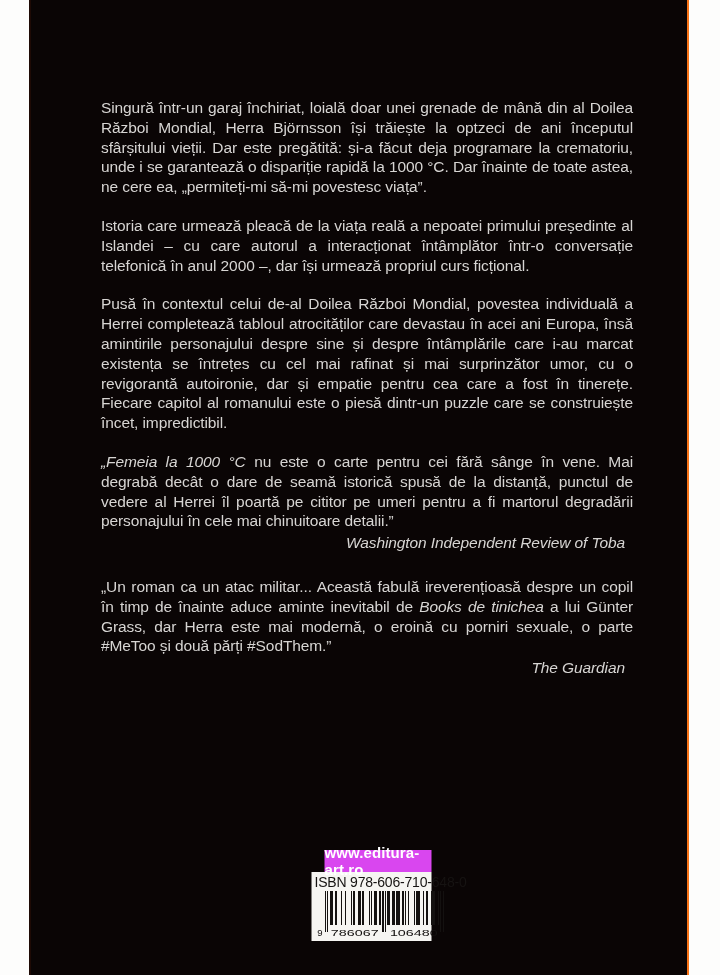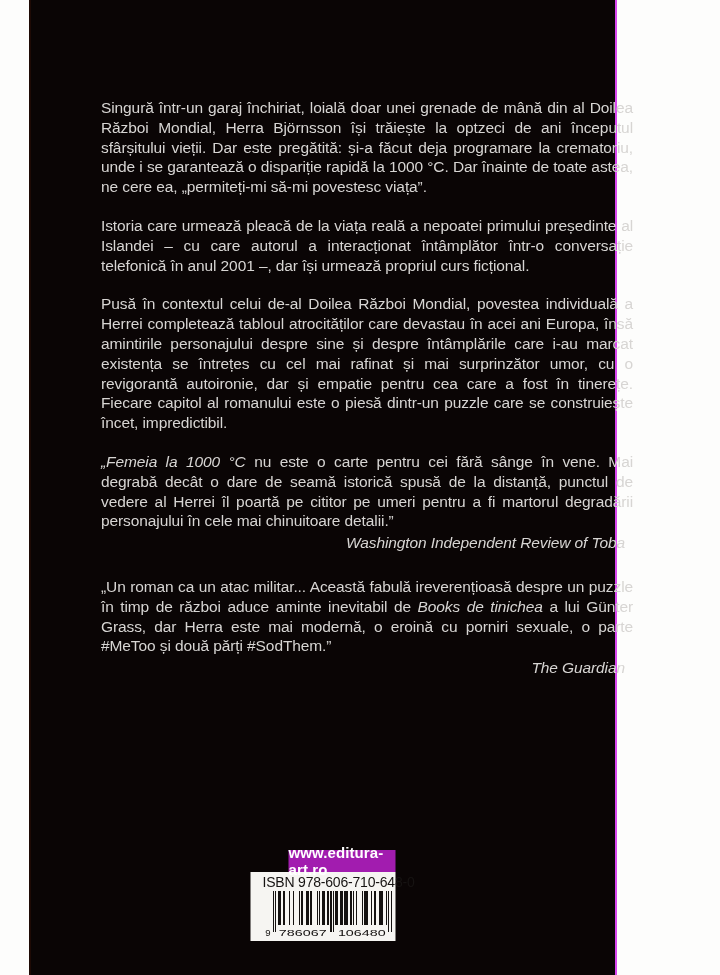--- a/index.html
+++ b/index.html
@@ -4,24 +4,24 @@
 <style>
   html,body{margin:0;padding:0;}
   body{
     width:720px;height:975px;
     background:#fdfdfc;
     font-family:"Liberation Sans", sans-serif;
     overflow:hidden;
   }
   .stage{position:relative;width:720px;height:975px;background:#fdfdfc;}
   .cover{
-    position:absolute;left:29px;top:0;width:588px;height:975px;
+    position:absolute;left:29px;top:0;width:660px;height:975px;
     background:#0a0505;
     border-left:2px solid #1e0a05;
-    border-right:2px solid #d946ef;
+    border-right:2px solid #f97316;
     box-sizing:border-box;
   }
   .text-col{
     position:absolute;left:70px;top:98px;width:532px;
     color:#d7d5d3;
     font-size:15.5px;line-height:19.8px;letter-spacing:-0.1px;
   }
   .text-col p{margin:0 0 19px 0;text-align:justify;}
   .reviews{}
   .review{margin:0 0 0 0;}
@@ -34,59 +34,59 @@
   .italic{font-style:italic;}
   .sticker{
     position:absolute;left:50%;bottom:34px;transform:translateX(-50%);
     width:145px;
   }
   .banner{
     height:22px;display:flex;align-items:center;justify-content:center;
     color:#ffffff;font-weight:bold;font-size:15px;letter-spacing:0.1px;
   }
   .barcode-box{
-    background:#f6f5f2;padding:2px 3px 3px 12px;
+    background:#f6f5f2;padding:2px 3px 3px 3px;margin-left:25px;
   }
   .isbn{
     text-align:center;color:#161312;font-size:14px;letter-spacing:-0.2px;
     line-height:17px;white-space:nowrap;
   }
   .barcode-box svg{display:block;margin:0 auto;width:137px;height:47px;}
 </style>
 </head>
 <body>
 
 <div class="stage">
   <div class="cover" style="background: rgb(10, 5, 5);">
 
     <div class="text-col">
 
       <div>
         <p>Singură într-un garaj închiriat, loială doar unei grenade de mână din al Doilea Război Mondial, Herra Björnsson își trăiește la optzeci de ani începutul sfârșitului vieții. Dar este pregătită: și-a făcut deja programare la crematoriu, unde i se garantează o dispariție rapidă la 1000 °C. Dar înainte de toate astea, ne cere ea, „permiteți-mi să-mi povestesc viața”.</p>
-        <p>Istoria care urmează pleacă de la viața reală a nepoatei primului președinte al Islandei – cu care autorul a interacționat întâmplător într-o conversație telefonică în anul 2001 –, dar își urmează propriul curs ficțional.</p>
+        <p>Istoria care urmează pleacă de la viața reală a nepoatei primului președinte al Islandei – cu care autorul a interacționat întâmplător într-o conversație telefonică în anul 2000 –, dar își urmează propriul curs ficțional.</p>
         <p>Pusă în contextul celui de-al Doilea Război Mondial, povestea individuală a Herrei completează tabloul atrocităților care devastau în acei ani Europa, însă amintirile personajului despre sine și despre întâmplările care i-au marcat existența se întrețes cu cel mai rafinat și mai surprinzător umor, cu o revigorantă autoironie, dar și empatie pentru cea care a fost în tinerețe. Fiecare capitol al romanului este o piesă dintr-un puzzle care se construiește încet, impredictibil.</p>
       </div>
 
       <div class="reviews">
 
         <div class="review">
           <p class="quote"><span class="italic">„Femeia la 1000 °C</span><span> nu este o carte pentru cei fără sânge în vene. Mai degrabă decât o dare de seamă istorică spusă de la distanță, punctul de vedere al Herrei îl poartă pe cititor pe umeri pentru a fi martorul degradării personajului în cele mai chinuitoare detalii.”</span></p>
           <p class="attribution">Washington Independent Review of Toba</p>
         </div>
 
         <div class="review">
-          <p class="quote"><span>„Un roman ca un atac militar... Această fabulă ireverențioasă despre un puzzle în timp de război aduce aminte inevitabil de </span><span class="italic">Books de tinichea</span><span> a lui Günter Grass, dar Herra este mai modernă, o eroină cu porniri sexuale, o parte #MeToo și două părți #SodThem.”</span></p>
+          <p class="quote"><span>„Un roman ca un atac militar... Această fabulă ireverențioasă despre un copil în timp de înainte aduce aminte inevitabil de </span><span class="italic">Books de tinichea</span><span> a lui Günter Grass, dar Herra este mai modernă, o eroină cu porniri sexuale, o parte #MeToo și două părți #SodThem.”</span></p>
           <p class="attribution">The Guardian</p>
         </div>
 
       </div>
     </div>
 
     <div class="sticker">
-      <div class="banner" style="background: #a21caf; margin-left: 38px;">
+      <div class="banner" style="background: #d946ef; margin-left: 38px;">
         <span>www.editura-art.ro</span>
       </div>
       <div class="barcode-box">
         <div class="isbn">ISBN 978-606-710-648-0</div>
         <svg viewBox="0 0 109 37" preserveAspectRatio="none" shape-rendering="crispEdges">
             <rect x="8" y="0" width="1" height="32" fill="#141110"></rect>
             <rect x="10" y="0" width="1" height="32" fill="#141110"></rect>
             <rect x="12" y="0" width="1" height="26.5" fill="#141110"></rect>
             <rect x="13" y="0" width="1" height="26.5" fill="#141110"></rect>
             <rect x="14" y="0" width="1" height="26.5" fill="#141110"></rect>

